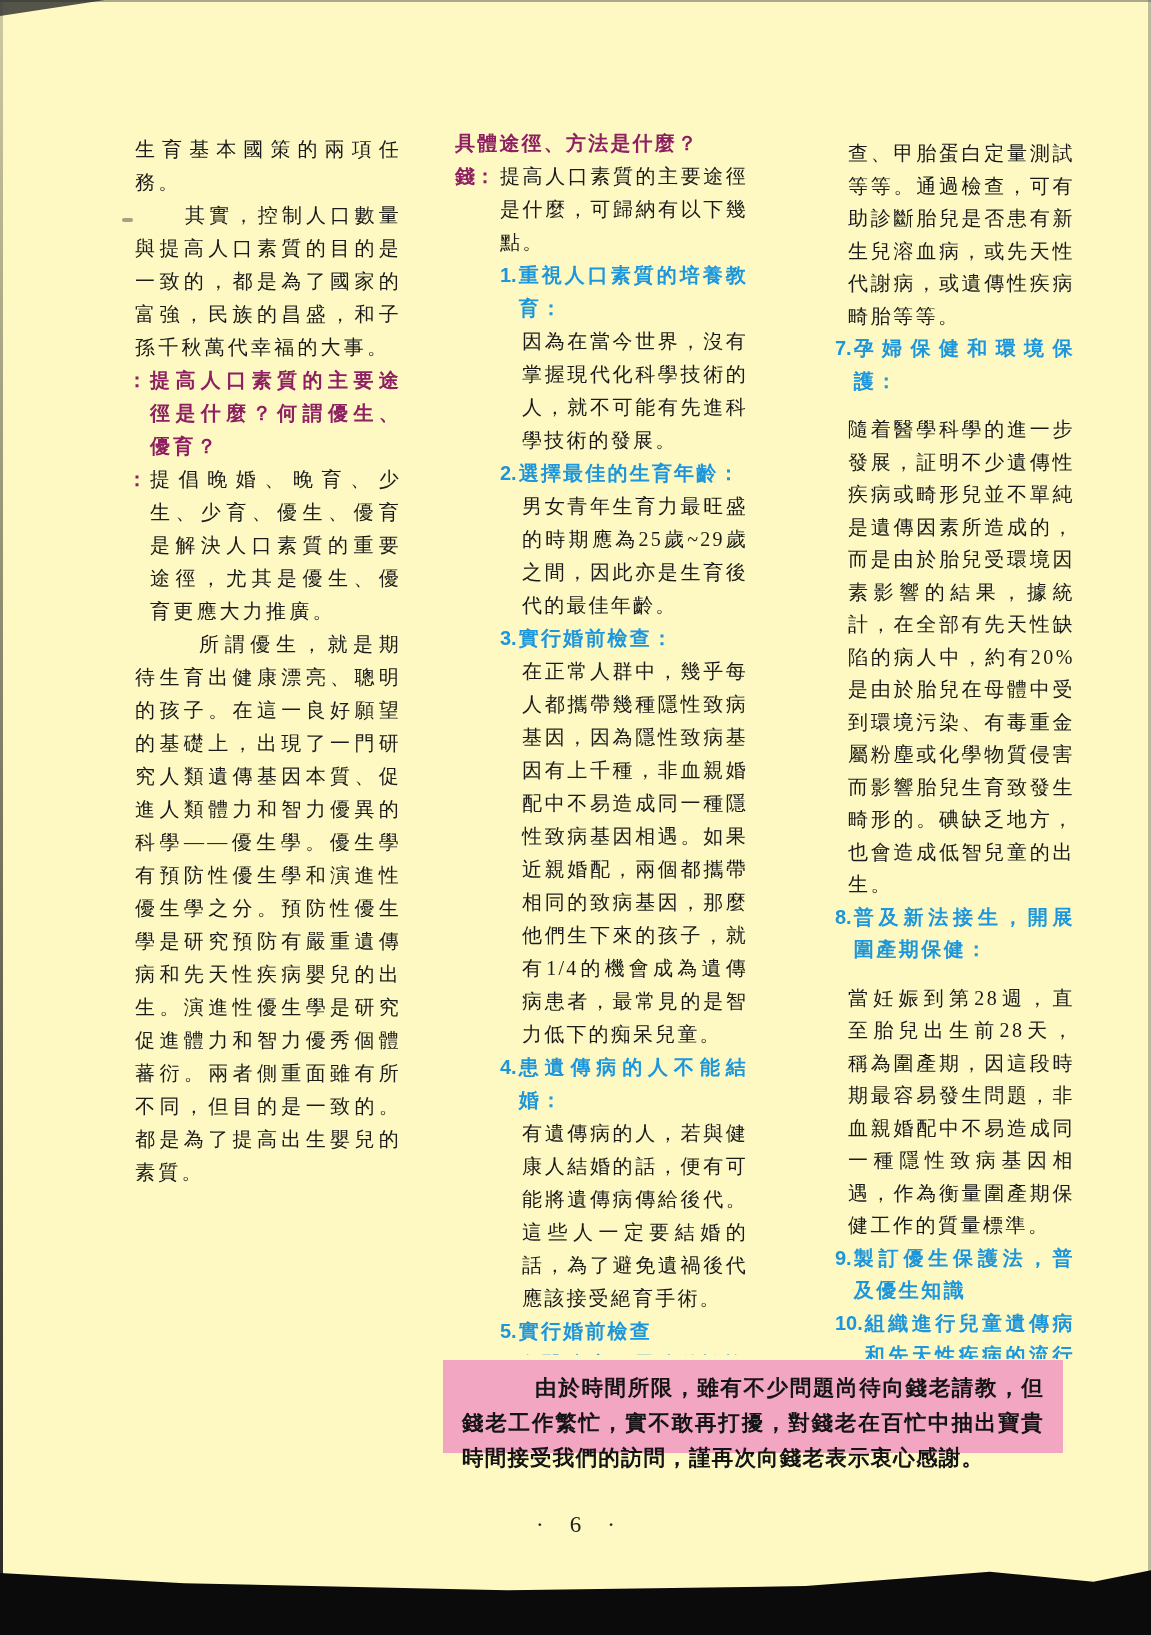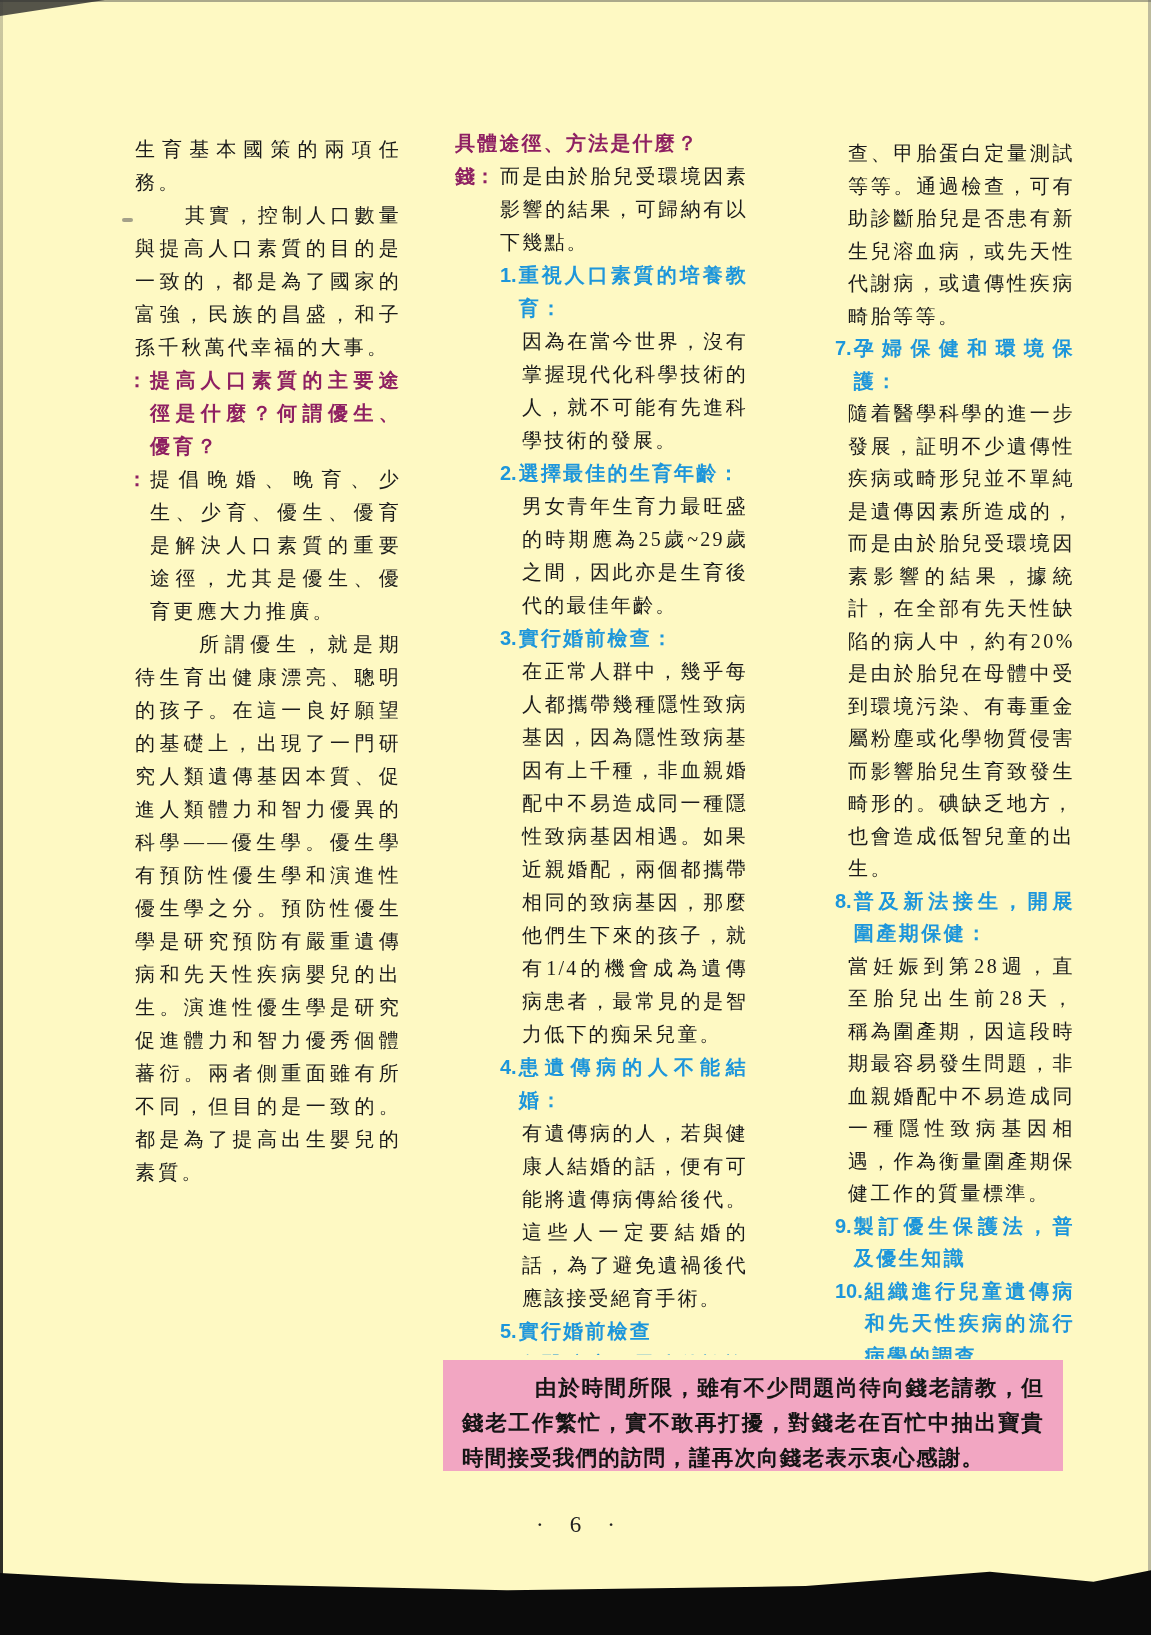--- a/index.html
+++ b/index.html
@@ -37,25 +37,25 @@
   .col2 .qlabel { flex:0 0 45px; }
   .qtext { flex:1; text-align:justify; }
   .purple { color:#8E2062; font-weight:bold; font-family:"Liberation Sans","DejaVu Sans",sans-serif; }
   .qcont { }
 
   
   .ihead { display:flex; color:#1D96DB; font-weight:bold; font-family:"Liberation Sans","DejaVu Sans",sans-serif; }
   .inum { flex:none; padding-right:2px; letter-spacing:0; }
   .ititle { flex:1; text-align:justify; }
   .ibody { margin-left:22px; text-align:justify; }
-  .col3 .ibody { margin-left:13px; }
+  .col3 .ibody { margin-left:13px;margin-top:16px; }
   .cont-para { margin-left:13px; }
 
   
-  .thanks-box { position:absolute; left:443px; top:1360px; width:620px; height:111px;
+  .thanks-box { position:absolute; left:443px; top:1360px; width:620px; height:93px;
     background:#F2A6C2; padding:11px 19px 0 19px; }
   .thanks-text { font-family:"Liberation Sans","DejaVu Sans",sans-serif; font-weight:bold;
     font-size:21.5px; line-height:35px; color:#141414; text-align:justify; text-indent:3.4em; letter-spacing:1.2px; }
 
   
   .page-footer { position:absolute; top:1512px; left:0; width:1151px; display:flex; justify-content:center; gap:26px;
     font-size:23px; color:#222; }
 </style>
 </head>
 <body>
@@ -86,21 +86,21 @@
     <p class="bp ind3">所謂優生，就是期待生育出健康漂亮、聰明的孩子。在這一良好願望的基礎上，出現了一門研究人類遺傳基因本質、促進人類體力和智力優異的科學——優生學。優生學有預防性優生學和演進性優生學之分。預防性優生學是研究預防有嚴重遺傳病和先天性疾病嬰兒的出生。演進性優生學是研究促進體力和智力優秀個體蕃衍。兩者側重面雖有所不同，但目的是一致的。都是為了提高出生嬰兒的素質。</p>
 
   </section>
 
   <section class="col col2">
     <div class="qcont purple">具體途徑、方法是什麼？</div>
 
     <div class="qa">
       <span class="qlabel">錢：</span>
       <div class="qtext">
-        <p class="bp">而是由於胎兒受環境因素影響的結果，可歸納有以下幾點。</p>
+        <p class="bp">提高人口素質的主要途徑是什麼，可歸納有以下幾點。</p>
 
         <div class="item">
           <div class="ihead">
             <span class="inum">1.</span>
             <span class="ititle">重視人口素質的培養教育：</span>
           </div>
           <p class="ibody">因為在當今世界，沒有掌握現代化科學技術的人，就不可能有先進科學技術的發展。</p>
         </div>
 
         <div class="item">

